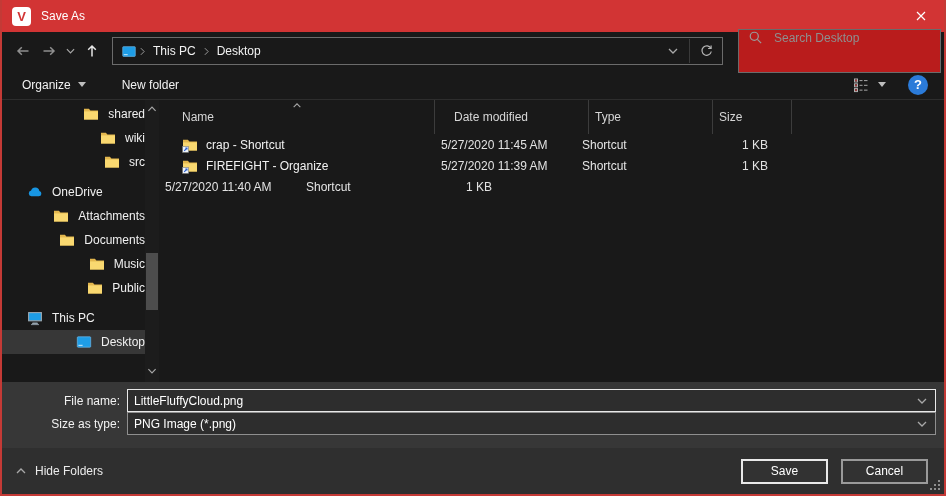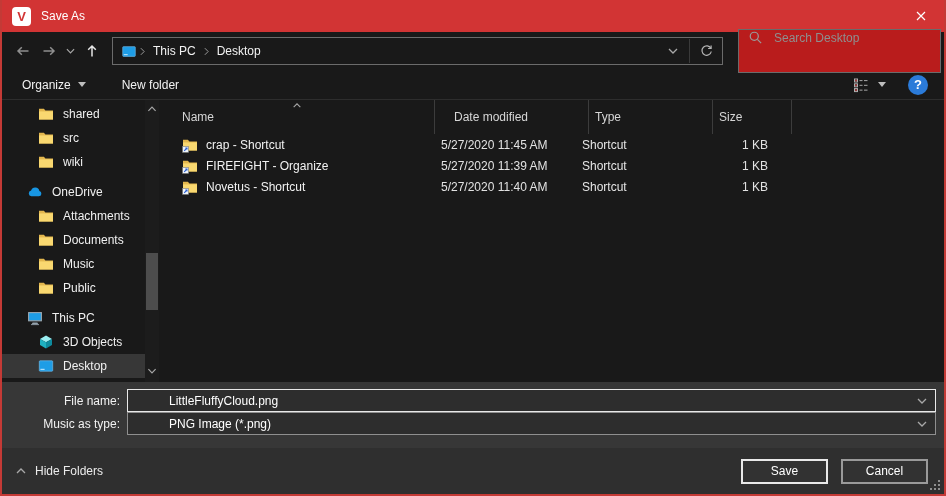--- a/index.html
+++ b/index.html
@@ -40,21 +40,21 @@
   .tb-newfolder { margin-left:36px; }
   .tool-spacer { flex:1; }
   .viewbtn { display:flex; align-items:center; gap:9px; margin-right:22px; }
   .helpbtn { width:20px; height:20px; border-radius:50%; background:#2b7bd9; color:#fff; font-weight:bold; font-size:13px; display:flex; align-items:center; justify-content:center; }
 
   
   .main { flex:1; display:flex; min-height:0; }
   .sidebar { width:143px; flex:0 0 auto; padding-top:2px; overflow:hidden; }
   .sitem { height:24px; display:flex; align-items:center; gap:9px; white-space:nowrap; }
   .sitem.lv1 { padding-left:25px; }
-  .sitem.lv2 { padding-left:36px; }
+  .sitem.lv2 { padding-left:36px;justify-content:flex-end; }
   .sitem.grp { margin-top:6px; }
   .sitem.selected { background:#373737; }
   .sidescroll { width:14px; flex:0 0 auto; background:#1c1c1c; position:relative; }
   .scr-up { position:absolute; top:6px; left:50%; transform:translateX(-50%); }
   .scr-down { position:absolute; bottom:8px; left:50%; transform:translateX(-50%); }
   .scr-thumb { position:absolute; top:153px; left:1px; width:12px; height:57px; background:#4d4d4d; }
 
   .filelist { flex:1; display:flex; flex-direction:column; min-width:0; }
   .lheader { height:34px; display:flex; color:#d6d6d6; flex:0 0 auto; }
   .hcell { display:flex; align-items:center; border-right:1px solid #3c3c3c; padding-left:6px; position:relative; }
@@ -68,21 +68,21 @@
   .fc { white-space:nowrap; overflow:hidden; }
   .fc.c-name { width:276px; padding-left:23px; display:flex; align-items:center; gap:8px; color:#f2f2f2; }
   .fc.c-date { width:141px; padding-left:6px; color:#e2e2e2; }
   .fc.c-type { width:124px; padding-left:6px; color:#e5e5e5; }
   .fc.c-size { width:79px; padding-right:11px; text-align:right; color:#e2e2e2; }
 
   
   .fields { height:66px; background:#373737; padding:7px 8px 0 0; flex:0 0 auto; }
   .fieldrow { display:flex; align-items:center; height:23px; }
   .flabel { width:125px; flex:0 0 auto; text-align:right; padding-right:7px; color:#f2f2f2; white-space:nowrap; }
-  .fctrl { flex:1; height:23px; position:relative; border:1px solid #8f8f8f; background:#2d2d2d; display:flex; align-items:center;padding-left:35px; }
+  .fctrl { flex:1; height:23px; position:relative; border:1px solid #8f8f8f; background:#2d2d2d; display:flex; align-items:center; }
   .fctrl.focused { border-color:#e9e9e9; }
   .fctrl input { flex:1; min-width:0; background:transparent; border:none; outline:none; color:#fff; font:inherit; padding:0 24px 0 6px; }
   .fctrl .val { padding-left:6px; color:#fff; }
   .ctrl-chev { position:absolute; right:8px; top:50%; transform:translateY(-50%); }
 
   
   .footer { height:46px; background:#2f2f2f; display:flex; align-items:center; padding:0 16px 0 14px; flex:0 0 auto; position:relative; }
   .hidefolders { display:flex; align-items:center; gap:9px; color:#ececec; }
   .foot-spacer { flex:1; }
   .btn { width:87px; height:25px; background:#323232; border:2px solid #9a9a9a; color:#fff; font:inherit; display:flex; align-items:center; justify-content:center; }
@@ -287,28 +287,28 @@
       <div class="sitem lv2">
         <svg class="ic" width="16" height="16">
             <use href="#i-folder"></use>
           </svg>
         <span>shared</span>
       </div>
       <div class="sitem lv2">
         <svg class="ic" width="16" height="16">
             <use href="#i-folder"></use>
           </svg>
+        <span>wiki</span>
+      </div>
+      <div class="sitem lv2">
+        <svg class="ic" width="16" height="16">
+            <use href="#i-folder"></use>
+          </svg>
         <span>src</span>
       </div>
-      <div class="sitem lv2">
-        <svg class="ic" width="16" height="16">
-            <use href="#i-folder"></use>
-          </svg>
-        <span>wiki</span>
-      </div>
       <div class="sitem lv1 grp">
         <svg class="ic" width="16" height="16">
             <use href="#i-cloud"></use>
           </svg>
         <span>OneDrive</span>
       </div>
       <div class="sitem lv2">
         <svg class="ic" width="16" height="16">
             <use href="#i-folder"></use>
           </svg>
@@ -330,26 +330,20 @@
         <svg class="ic" width="16" height="16">
             <use href="#i-folder"></use>
           </svg>
         <span>Public</span>
       </div>
       <div class="sitem lv1 grp">
         <svg class="ic" width="16" height="16">
             <use href="#i-pc"></use>
           </svg>
         <span>This PC</span>
-      </div>
-      <div class="sitem lv2">
-        <svg class="ic" width="16" height="16">
-            <use href="#i-cube"></use>
-          </svg>
-        <span>3D Objects</span>
       </div>
       <div class="sitem lv2 selected">
         <svg class="ic" width="16" height="16">
             <use href="#i-desktop"></use>
           </svg>
         <span>Desktop</span>
       </div>
     </div>
 
     <div class="sidescroll">
@@ -402,45 +396,39 @@
           <svg class="ic" width="16" height="16">
               <use href="#i-shortcut-folder"></use>
             </svg>
           <span>FIREFIGHT - Organize</span>
         </div>
         <div class="fc c-date">5/27/2020 11:39 AM</div>
         <div class="fc c-type">Shortcut</div>
         <div class="fc c-size">1 KB</div>
       </div>
       <div class="frow">
-        <div class="fc c-name">
-          <svg class="ic" width="16" height="16">
-              <use href="#i-shortcut-folder"></use>
-            </svg>
-          <span>Novetus - Shortcut</span>
-        </div>
         <div class="fc c-date">5/27/2020 11:40 AM</div>
         <div class="fc c-type">Shortcut</div>
         <div class="fc c-size">1 KB</div>
       </div>
     </div>
   </div>
 
   <div class="fields">
     <div class="fieldrow">
       <span class="flabel">File name:</span>
       <div class="fctrl focused">
         <input type="text" value="LittleFluffyCloud.png" style="">
         <svg class="ic ctrl-chev" width="10" height="6">
             <use href="#i-chev-down"></use>
           </svg>
       </div>
     </div>
     <div class="fieldrow">
-      <span class="flabel">Music as type:</span>
+      <span class="flabel">Size as type:</span>
       <div class="fctrl">
         <span class="val">PNG Image (*.png)</span>
         <svg class="ic ctrl-chev" width="10" height="6">
             <use href="#i-chev-down"></use>
           </svg>
       </div>
     </div>
   </div>
 
   <div class="footer">

